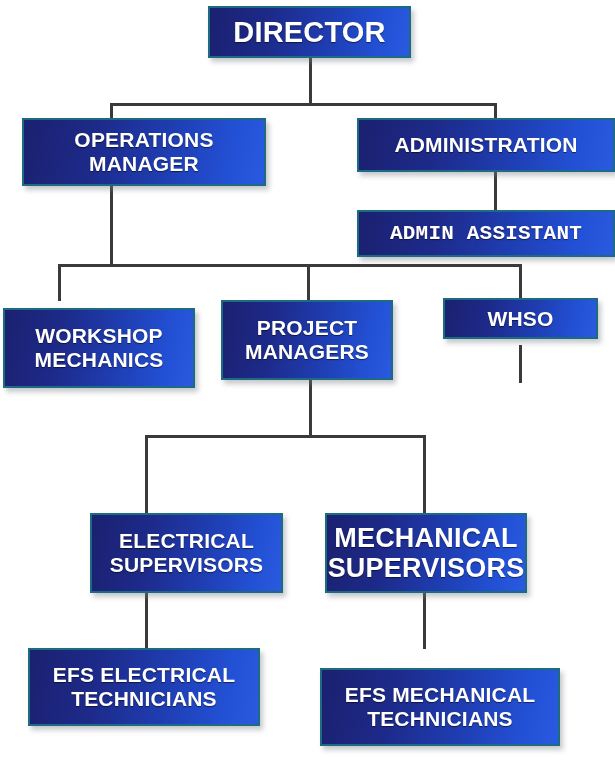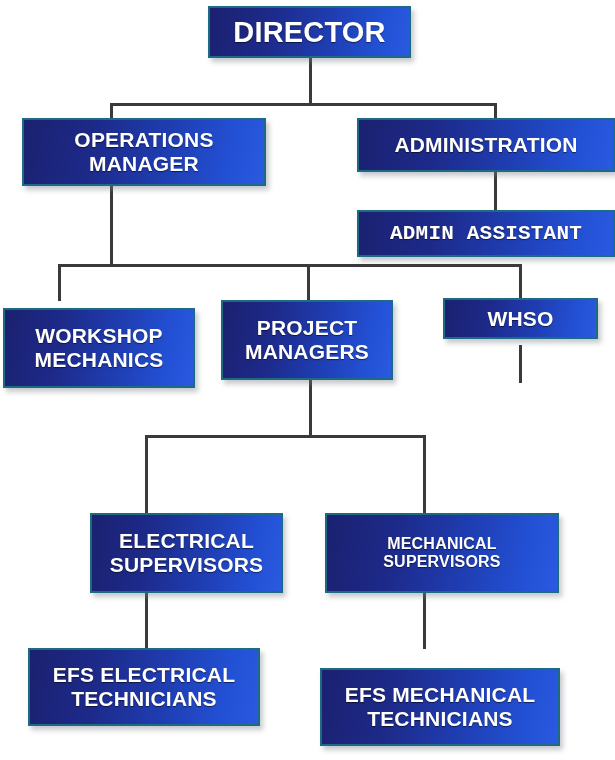--- a/index.html
+++ b/index.html
@@ -103,21 +103,21 @@
   <div class="node" style="left:443px; top:298px; width:155px; height:41px; font-size:21px;">
     <span class="label">WHSO</span>
   </div>
 
 
   <div class="node" style="left:50px; top:513px; width:193px; height:80px; font-size:21px;margin-left:40px;">
     <span class="label">ELECTRICAL
 SUPERVISORS</span>
   </div>
 
-  <div class="node" style="left:325px; top:513px; width:234px; height:80px; font-size:16px;">
+  <div class="node" style="left:325px; top:513px; width:202px; height:80px; font-size:27px;">
     <span class="label">MECHANICAL
 SUPERVISORS</span>
   </div>
 
   <div class="node" style="left:28px; top:648px; width:232px; height:78px; font-size:21px;">
     <span class="label">EFS ELECTRICAL
 TECHNICIANS</span>
   </div>
 
   <div class="node" style="left:320px; top:668px; width:240px; height:78px; font-size:21px;">

